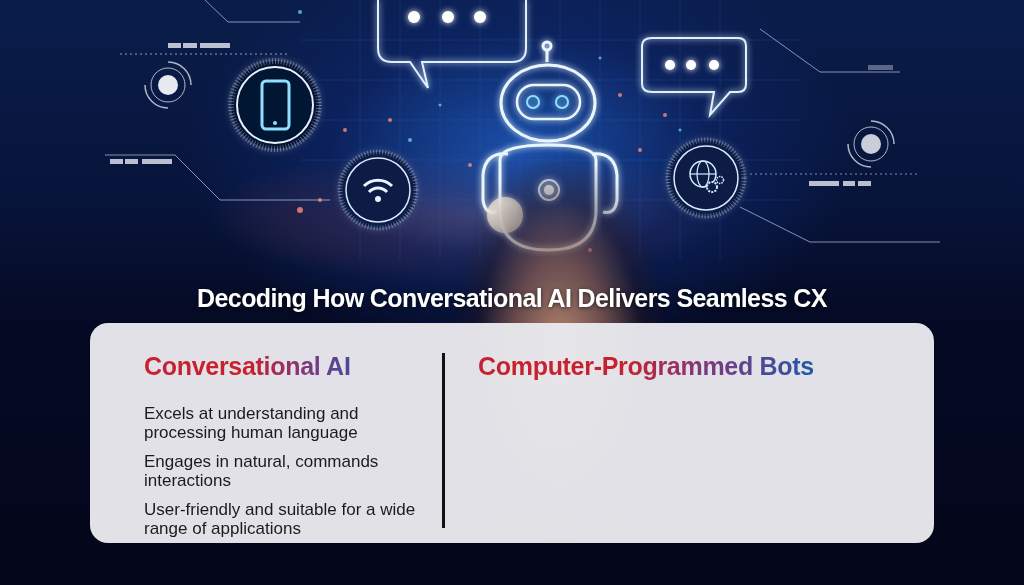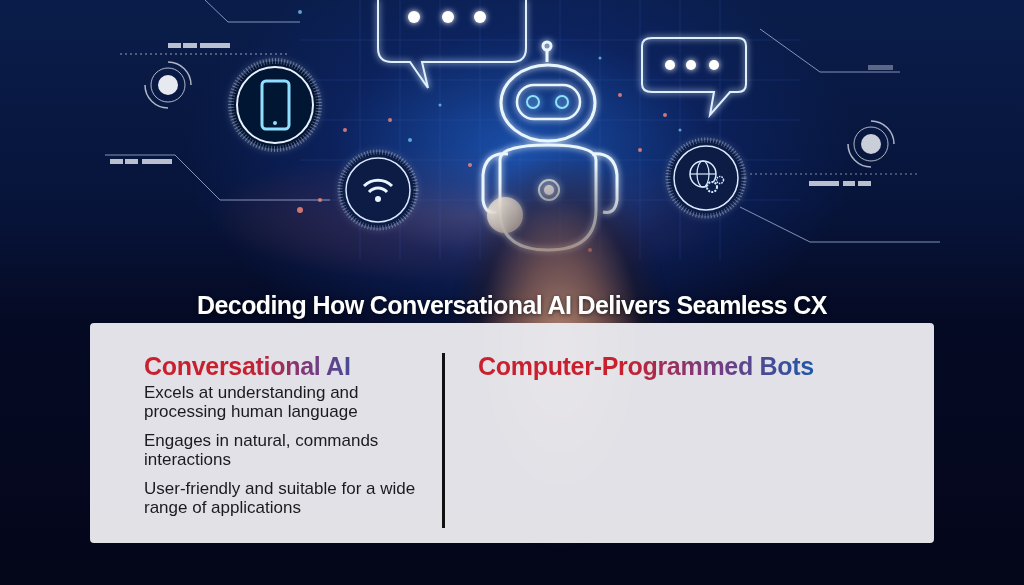--- a/index.html
+++ b/index.html
@@ -14,37 +14,37 @@
   }
   .hero { position: absolute; left: 0; top: 0; width: 1024px; height: 320px; }
   .hero svg { position: absolute; left: 0; top: 0; }
   .hand {
     position: absolute; left: 440px; top: 160px; width: 230px; height: 425px;
     background: radial-gradient(ellipse 110px 200px at 120px 190px, rgba(205,150,120,0.9) 0%, rgba(140,95,80,0.7) 45%, rgba(40,25,30,0.4) 75%, rgba(0,0,0,0) 100%);
     border-radius: 45% 45% 30% 30%;
     filter: blur(2px);
   }
   .title {
-    position: absolute; left: 0; width: 1024px; top: 291px; text-align: center;
+    position: absolute; left: 0; width: 1024px; top: 284px; text-align: center;
     color: #ffffff; font-weight: bold; font-size: 25px; letter-spacing: -0.6px;
     text-shadow: 0 1px 4px rgba(0,0,0,0.6);
   }
   .card {
     position: absolute; left: 90px; top: 323px; width: 844px; height: 220px;
-    background: rgba(232,232,237,0.97); border-radius: 4px;
+    background: rgba(232,232,237,0.97); border-radius: 18px;
   }
   .col { position: absolute; top: 26px; }
   .col.left { left: 54px; width: 300px; }
   .col.right { left: 388px; width: 420px; }
   .heading {
     font-weight: bold; font-size: 25px; letter-spacing: -0.3px; line-height: 34px;
     background: linear-gradient(90deg, #c8202e 0%, #c8202e 35%, #7a3a7e 55%, #1f58a8 80%, #1f58a8 100%);
     -webkit-background-clip: text; background-clip: text; color: transparent;
   }
-  .items { list-style: none; margin-top: 0; }
+  .items { list-style: none; margin-top: 21px; }
   .items li {
     color: #1b1b1f; font-size: 17px; line-height: 19px; margin-bottom: 10px;
     font-family: "Liberation Sans", sans-serif;
   }
   .divider {
     position: absolute; left: 352px; top: 30px; width: 3px; height: 175px; background: #111;
   }
 </style>
 </head>
 <body>

